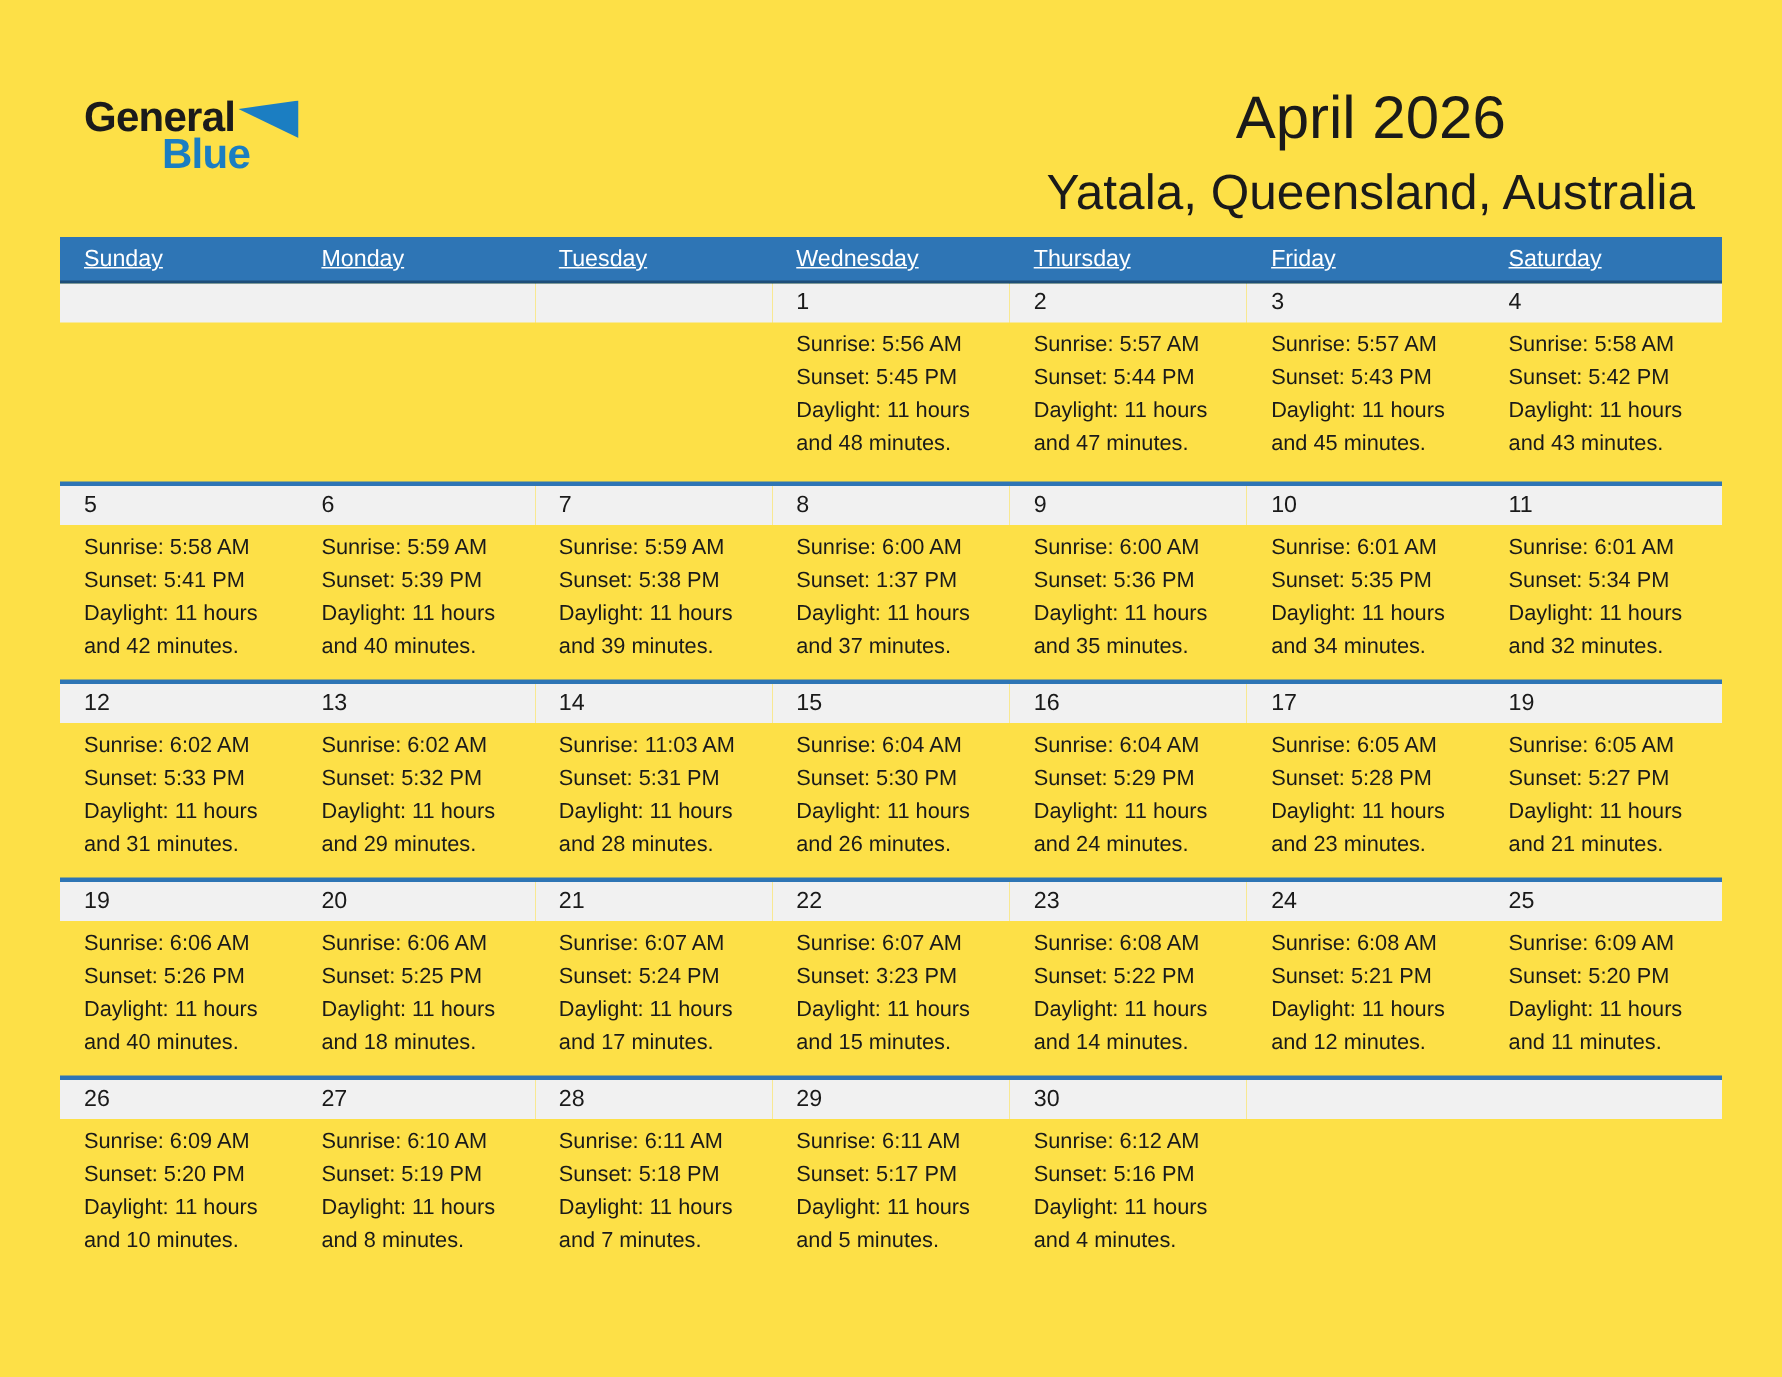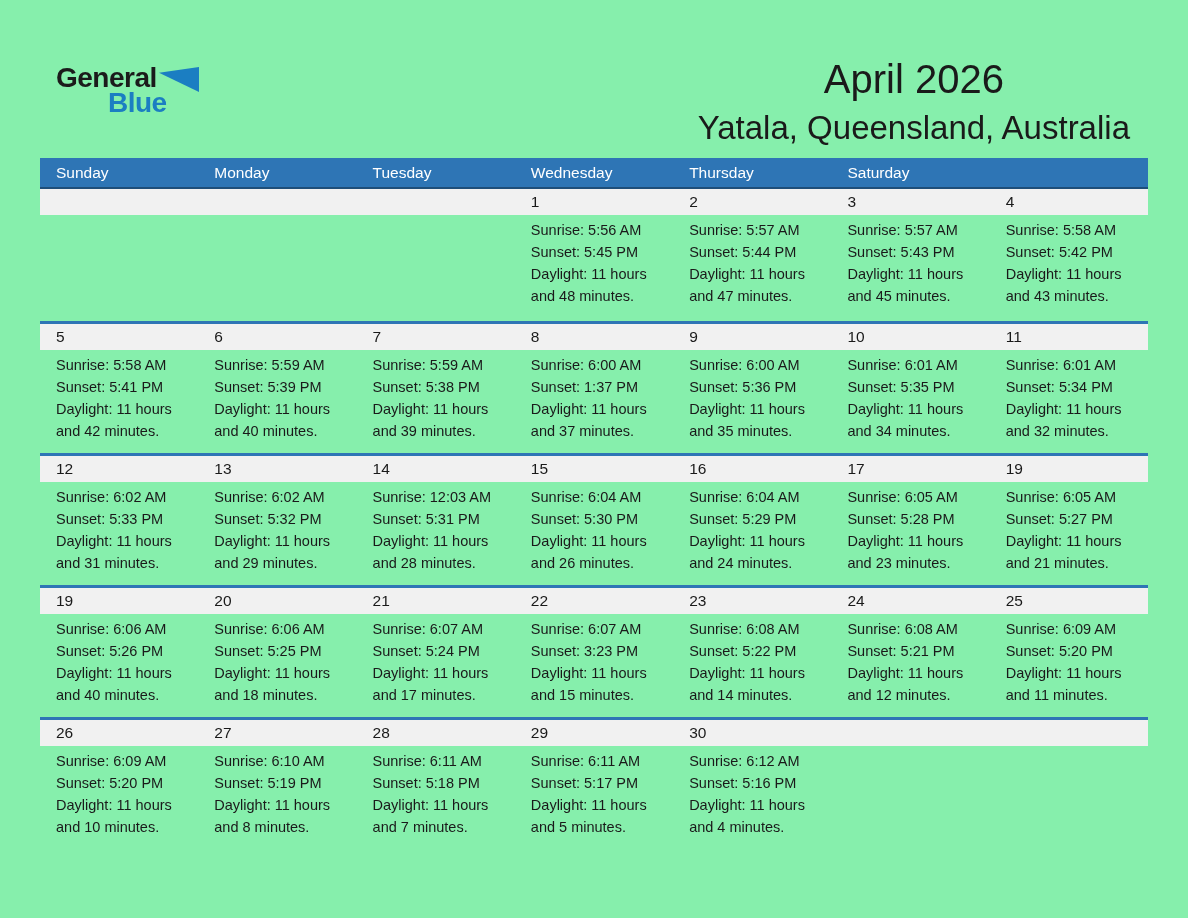--- a/index.html
+++ b/index.html
@@ -5,21 +5,21 @@
   :root{
     --accent-blue:#2E75B5;
     --accent-dark-blue:#1E4E79;
     --strip-gray:#F1F1F1;
     --logo-blue:#1B7EC2;
     --text:#1A1A1A;
   }
   *{box-sizing:border-box;}
   html,body{margin:0;padding:0;background:#ffffff;}
   body{font-family:"Liberation Sans","DejaVu Sans",sans-serif;color:var(--text);}
-  .page{position:relative;width:1188px;height:918px;background:#86efac;overflow:hidden;margin:0 auto;}
+  .page{position:relative;width:1188px;height:918px;background:#fde047;overflow:hidden;margin:0 auto;}
 
   
   .top{position:absolute;left:40px;right:40px;top:0;height:158px;}
   .logo{position:absolute;left:16px;top:64px;line-height:1;}
   .logo-line1{display:flex;align-items:flex-end;}
   .logo-general{font-size:28px;font-weight:600;letter-spacing:-0.5px;color:#1b1b1b;line-height:1;}
   .logo-triangle{display:inline-block;margin-left:2px;}
   .logo-triangle svg{display:block;width:40px;height:25px;}
   .logo-triangle polygon{fill:var(--logo-blue);}
   .logo-line2{margin-left:52px;margin-top:-3px;}
@@ -32,21 +32,21 @@
   
   .calendar{position:absolute;left:40px;top:158px;width:1108px;}
   .weekday-row{
     display:grid;grid-template-columns:repeat(7,1fr);
     background:var(--accent-blue);
     border-bottom:2px solid var(--accent-dark-blue);
     height:31px;
   }
   .weekday-cell{
     color:#ffffff;font-size:15.5px;font-weight:400;
-    line-height:29px;padding-left:16px;overflow:hidden;white-space:nowrap;
+    line-height:29px;padding-left:16px;overflow:hidden;white-space:nowrap;text-decoration:underline;
   }
   .week-row{display:grid;grid-template-columns:repeat(7,1fr);height:132px;}
   .week-row + .week-row{border-top:3px solid var(--accent-blue);}
   .cell{overflow:hidden;}
   .cell-num{
     height:26px;background:var(--strip-gray);
     font-size:15.5px;line-height:26px;padding-left:16px;color:var(--text);
   }
   .cell-body{padding:4px 6px 0 16px;font-size:14.5px;line-height:22px;color:var(--text);}
   .cell-body div{white-space:nowrap;}
@@ -76,20 +76,21 @@
     </div>
   </header>
 
   <div class="calendar">
     <div class="weekday-row" id="weekday-row">
         <div class="weekday-cell">Sunday</div>
         <div class="weekday-cell">Monday</div>
         <div class="weekday-cell">Tuesday</div>
         <div class="weekday-cell">Wednesday</div>
         <div class="weekday-cell">Thursday</div>
+        <div class="weekday-cell">Friday</div>
         <div class="weekday-cell">Saturday</div>
       </div>
     <div id="weeks">
         <div class="week-row">
           <div class="cell empty">
             <div class="cell-num"></div>
             <div class="cell-body"></div>
           </div>
           <div class="cell empty">
             <div class="cell-num"></div>
@@ -216,21 +217,21 @@
             <div class="cell-body">
               <div>Sunrise: 6:02 AM</div>
               <div>Sunset: 5:32 PM</div>
               <div>Daylight: 11 hours</div>
               <div>and 29 minutes.</div>
             </div>
           </div>
           <div class="cell">
             <div class="cell-num">14</div>
             <div class="cell-body">
-              <div>Sunrise: 12:03 AM</div>
+              <div>Sunrise: 11:03 AM</div>
               <div>Sunset: 5:31 PM</div>
               <div>Daylight: 11 hours</div>
               <div>and 28 minutes.</div>
             </div>
           </div>
           <div class="cell">
             <div class="cell-num">15</div>
             <div class="cell-body">
               <div>Sunrise: 6:04 AM</div>
               <div>Sunset: 5:30 PM</div>

